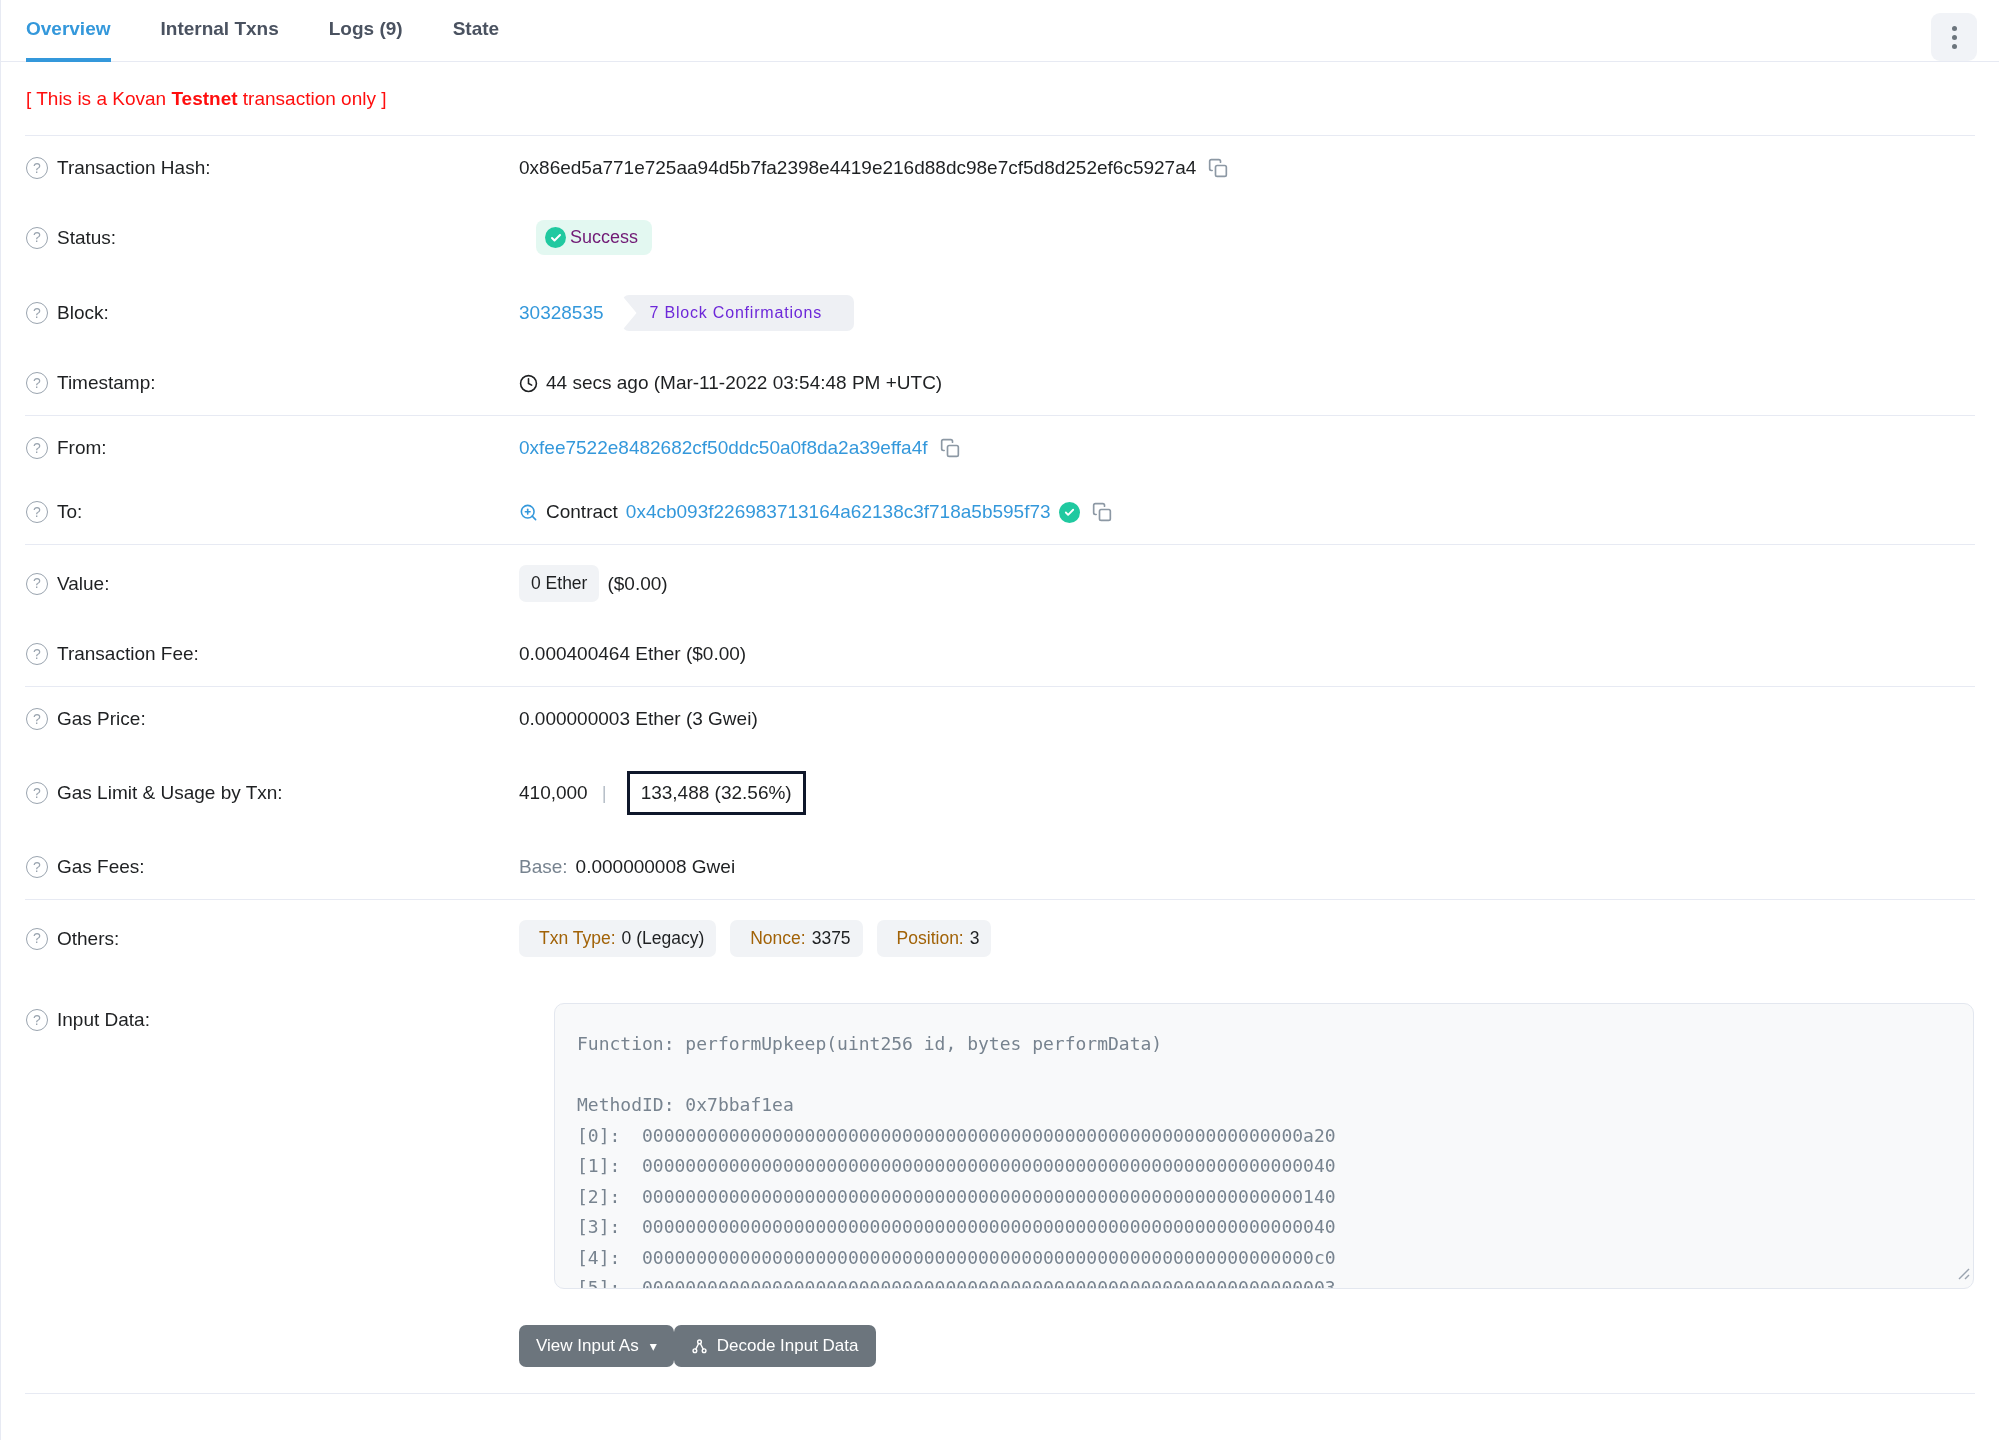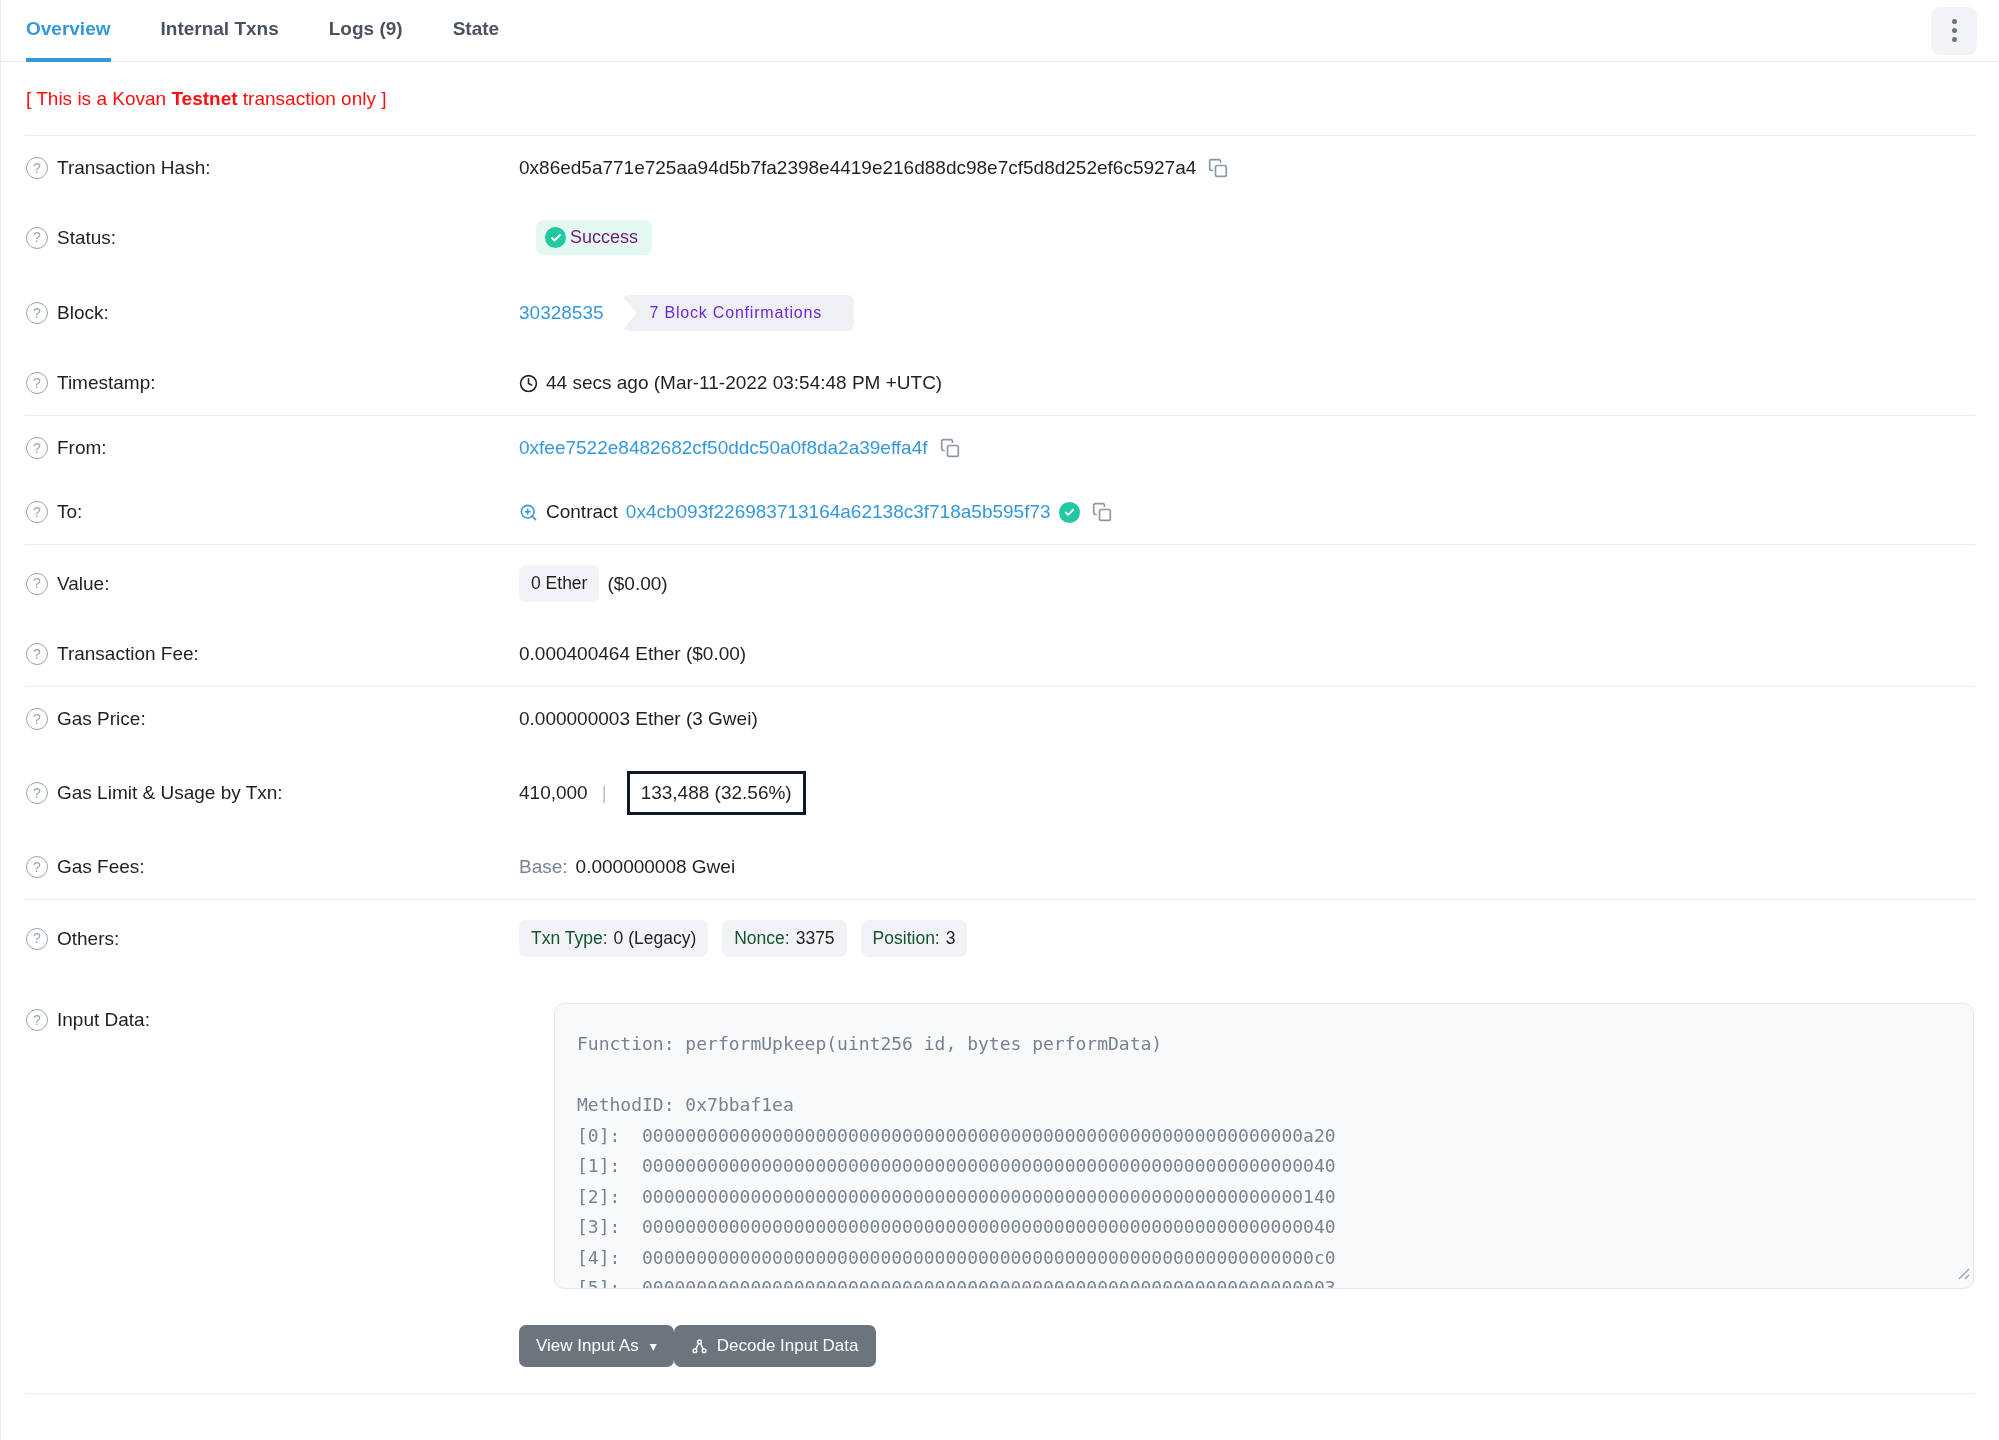--- a/index.html
+++ b/index.html
@@ -8,21 +8,21 @@
     font-family: "Liberation Sans", "DejaVu Sans", sans-serif;
     font-size: 19px;
     color: #1e2022;
     border-left: 1px solid #e7eaf3;
     min-height: 1440px;
     overflow: hidden;
   }
 
   
   .tabbar {
-    display: flex; align-items: center;
+    display: flex; align-items: flex-end;
     height: 62px;
     padding: 0 22px 0 25px;
     border-bottom: 1px solid #e7eaf3;
   }
   .tab {
     margin-right: 50px;
     font-weight: 700;
     color: #4a5260;
     height: 62px;
     display: flex; align-items: center;
@@ -103,21 +103,21 @@
   }
 
   
   .gray-badge {
     background: #f1f3f6;
     border-radius: 7px;
     padding: 8px 12px;
     font-size: 17.5px;
     display: inline-flex; gap: 6px; align-items: center;
   }
-  .gray-badge .muted { color: #14532d; }
+  .gray-badge .muted { color: #a16207; margin-left: 8px; }
 
   .muted { color: #77838f; }
   .sep { color: #b8c0c9; margin: 0 6px; }
 
   .red-box {
     border: 3px solid #0f172a;
     padding: 8px 11px;
     margin-left: 6px;
   }
 

